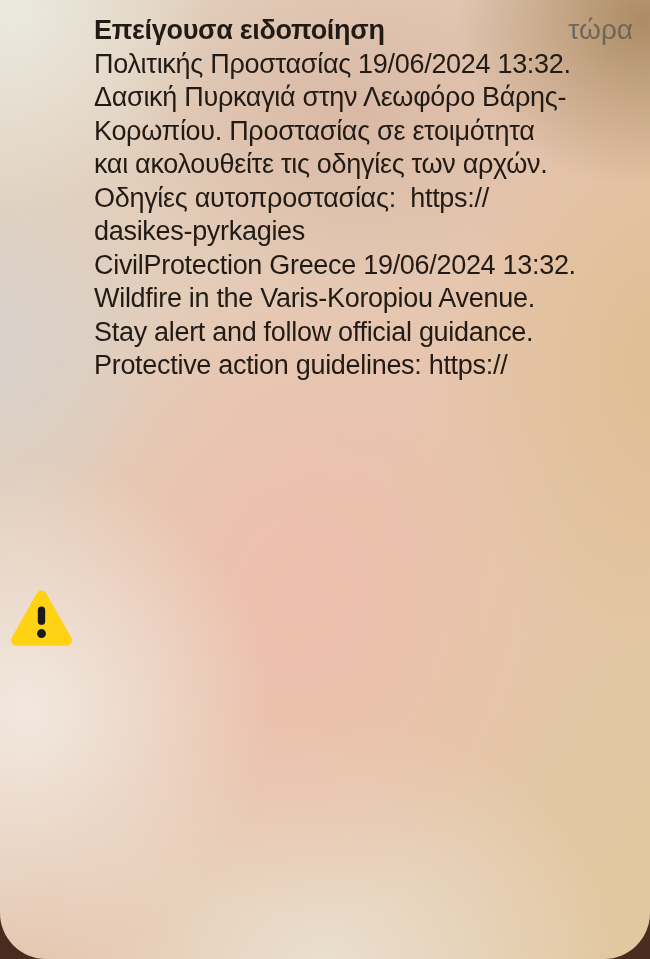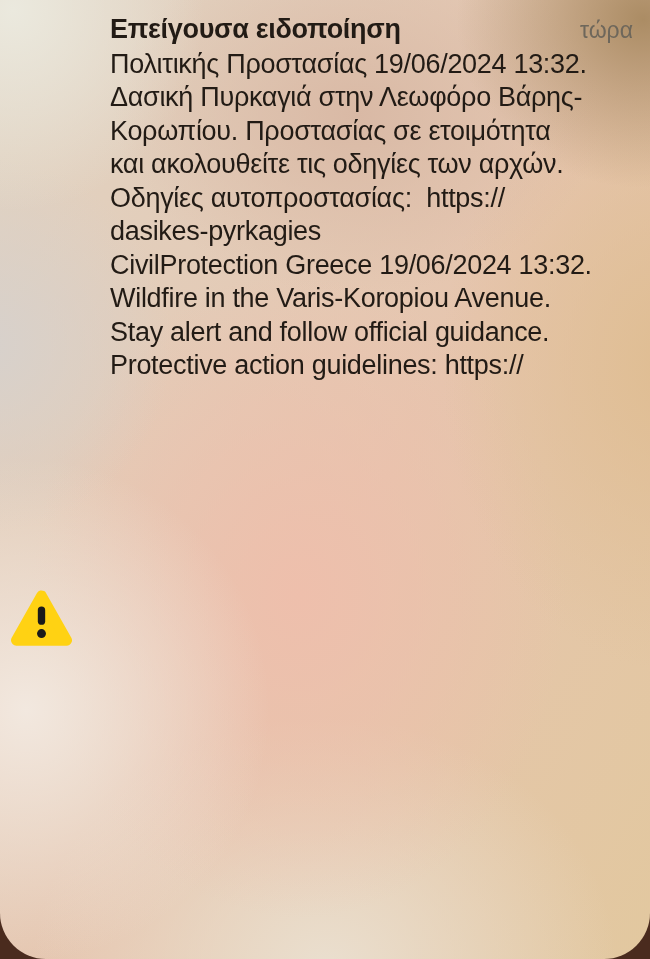--- a/index.html
+++ b/index.html
@@ -29,42 +29,42 @@
       radial-gradient(36% 22% at 99% 2%,  #ab8c64 0%, rgba(171,140,100,0) 80%),
       radial-gradient(45% 40% at 104% 38%, #dfbd92 0%, rgba(223,189,146,0) 80%),
       radial-gradient(50% 25% at 55% 12%, #d9b9a5 0%, rgba(217,185,165,0) 75%),
       radial-gradient(55% 45% at 46% 62%, #eebfac 0%, rgba(238,191,172,0) 75%),
       radial-gradient(60% 35% at 50% 101%, #eadfcf 0%, rgba(234,223,207,0) 75%),
       linear-gradient(120deg, #e0d4c4 0%, #e6c5ae 55%, #e2c89f 100%);
   }
 
   .text-col {
     position: absolute;
-    left: 110px;
+    left: 94px;
     right: 17px;
     top: 13px;
     color: #221b15;
     font-size: 27px;
     line-height: 33.5px;
     letter-spacing: -0.3px;
   }
 
   .title-row {
     display: flex;
     justify-content: space-between;
     align-items: baseline;
   }
 
   .title {
     font-weight: 700;
     white-space: pre;
   }
 
   .timestamp {
-    font-size: 23px;
+    font-size: 28px;
     font-weight: 400;
     color: #6e675b;
     letter-spacing: 0;
     white-space: pre;
   }
 
   .body-line {
     white-space: pre; 
   }
 

